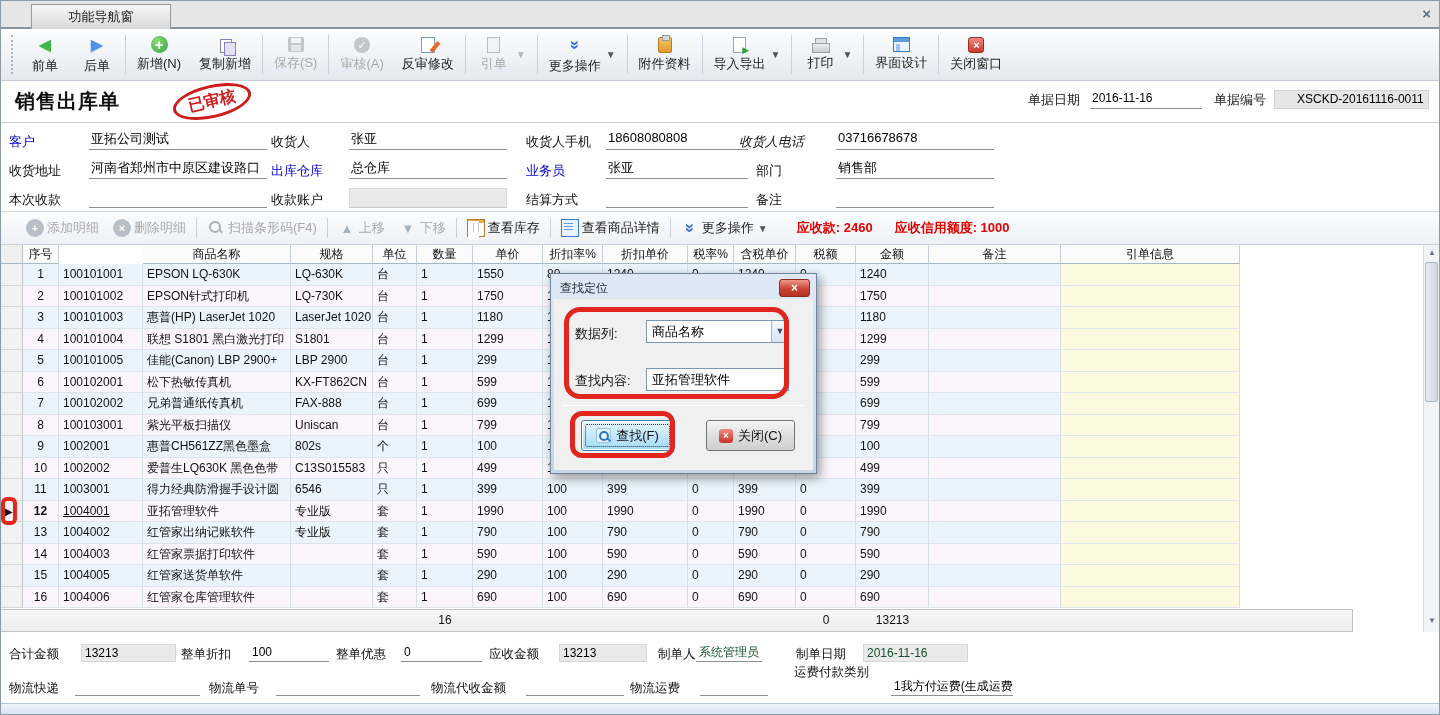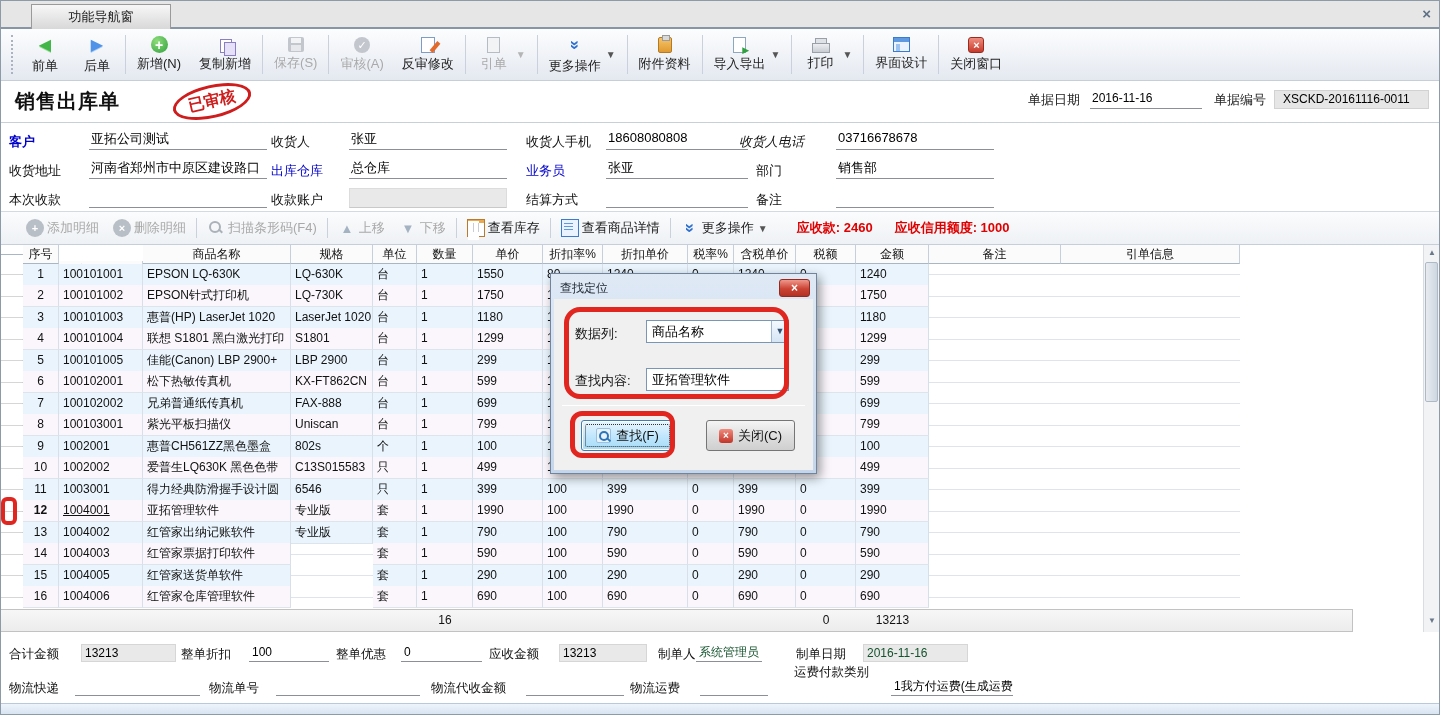--- a/index.html
+++ b/index.html
@@ -74,21 +74,21 @@
   .ic-detail::before{content:"";position:absolute;left:2px;top:3px;width:9px;height:1px;background:#5f9ae0;box-shadow:0 3px 0 #5f9ae0,0 6px 0 #5f9ae0;}
 
   
   .titleband{height:42px;display:flex;align-items:center;border-bottom:1px solid #c7cfd9;position:relative;}
   .doc-title{font-size:20px;font-weight:bold;color:#111;margin-left:14px;letter-spacing:1px;}
   .stamp{margin-left:52px;transform:rotate(-13deg);border:3px solid #cf1d1d;border-radius:50%;
          padding:3px 13px;color:#cf1d1d;font-weight:bold;font-size:16px;}
   .tb-right{position:absolute;right:10px;top:9px;display:flex;align-items:center;font-size:13px;}
   .tb-right .flabel{color:#222;margin-right:10px;}
   .tb-right .u{border-bottom:1px solid #8a9096;width:112px;height:18px;font-size:12px;padding-left:2px;}
-  .tb-right .bx{background:#e6e6e6;border:1px solid #d2d2d2;width:155px;height:19px;font-size:12px;line-height:17px;padding-left:8px;margin-left:8px;}
+  .tb-right .bx{background:#e6e6e6;border:1px solid #d2d2d2;width:155px;height:19px;font-size:12px;line-height:17px;padding-left:22px;margin-left:8px;}
   .tb-right .flabel2{margin:0 0 0 12px;}
 
   
   .formarea{height:88px;padding-top:4px;position:relative;}
   .frow{position:relative;height:29px;}
   .fl{position:absolute;top:6px;font-size:13px;color:#111;white-space:nowrap;}
   .fl.blue{color:#0000cc;}
   .fv{position:absolute;top:3px;height:20px;border-bottom:1px solid #8a9096;font-size:13px;padding-left:2px;white-space:nowrap;overflow:hidden;}
   .fv.box{background:#e9e9e9;border:1px solid #dcdcdc;border-bottom:1px solid #c9c9c9;}
 
@@ -97,21 +97,21 @@
             display:flex;align-items:center;padding-left:10px;}
   .t2btn{display:flex;align-items:center;padding:0 7px;font-size:13px;color:#222;white-space:nowrap;}
   .t2btn .i{width:18px;height:18px;margin-right:3px;}
   .t2btn.disabled{color:#a9a9a9;}
   .t2btn .dd{font-size:10px;color:#555;margin-left:4px;}
   .vsep2{width:1px;background:#c9d1dc;height:20px;margin:0 3px;}
   .redinfo{color:#e00000;font-weight:bold;font-size:13px;margin-left:22px;white-space:nowrap;}
 
   
   .gridwrap{position:relative;height:387px;background:#fff;}
-  .ghead,.grow{display:flex;align-items:center;}
+  .ghead,.grow{display:flex;}
   .ghead{height:19px;}
   .hcell{font-size:12px;color:#111;text-align:center;line-height:18px;background:#fbfbfb;
          border-right:1px solid #c6d0dc;border-bottom:1px solid #a9b6c4;overflow:hidden;white-space:nowrap;}
   .hcell.gut{background:#efefef;border-right:1px solid #c0c0c0;}
   .grow{height:21.5px;}
   .gcell{font-size:12px;color:#111;line-height:21px;padding-left:4px;border-right:1px solid #d7dfe8;
          border-bottom:1px solid #dde4ec;overflow:hidden;white-space:nowrap;}
   .gcell.c0{padding-left:0;background:#f2f2f2;border-right:1px solid #c4c4c4;border-bottom:1px solid #d6d6d6;position:relative;}
   .gcell.center{text-align:center;padding-left:0;}
   .row-odd .gcell{background:#e9f4fc;}
@@ -278,21 +278,21 @@
     <div class="tb-right">
       <span class="flabel">单据日期</span>
       <span class="u">2016-11-16</span>
       <span class="flabel flabel2">单据编号</span>
       <span class="bx">XSCKD-20161116-0011</span>
     </div>
   </div>
 
   <div class="formarea" id="formarea">
       <div class="frow">
-        <span class="fl blue" style="left: 8px; font-weight: bold;">客户</span>
+        <span class="fl blue" style="left: 8px;">客户</span>
         <span class="fv" style="left: 88px; width: 178px;">亚拓公司测试</span>
         <span class="fl" style="left: 270px;">收货人</span>
         <span class="fv" style="left: 348px; width: 158px;">张亚</span>
         <span class="fl" style="left: 525px;">收货人手机</span>
         <span class="fv" style="left: 605px; width: 142px;">18608080808</span>
         <span class="fl" style="left: 738px; font-style: italic;">收货人电话</span>
         <span class="fv" style="left: 835px; width: 158px;">03716678678</span>
       </div>
       <div class="frow">
         <span class="fl" style="left: 8px;">收货地址</span>

